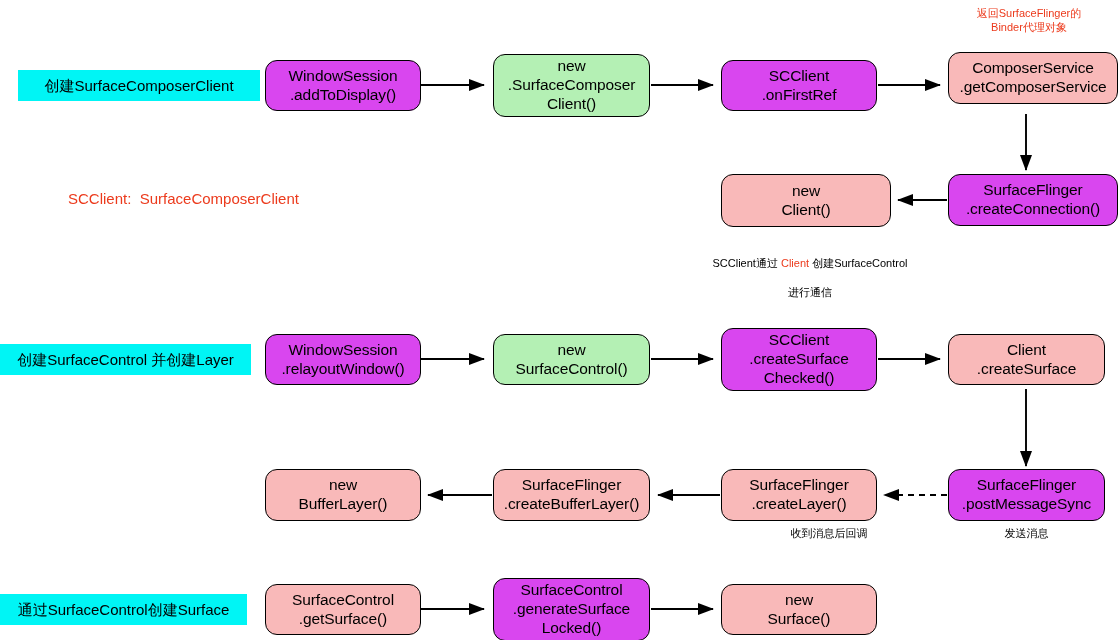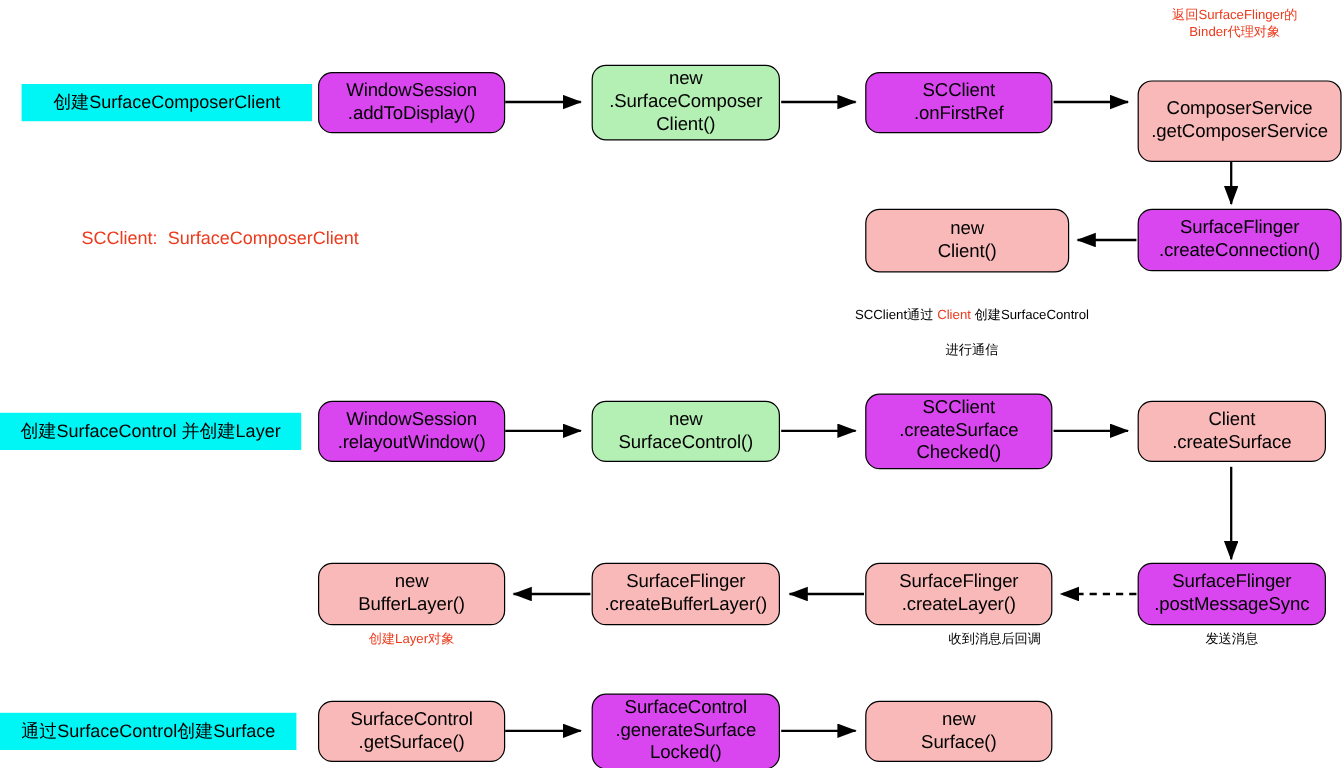--- a/index.html
+++ b/index.html
@@ -137,21 +137,21 @@
     <span>new
 .SurfaceComposer
 Client()</span>
   </div>
 
   <div class="node white" style="left:721px; top:60px; width:156px; height:51px;">
     <span>SCClient
 .onFirstRef</span>
   </div>
 
-  <div class="node pink" style="left:948px; top:67px; width:170px; height:68px;">
+  <div class="node pink" style="left:948px; top:52px; width:170px; height:52px;">
     <span>ComposerService
 .getComposerService</span>
   </div>
 
   <div class="note red" style="left:938px; top:6px; width:182px;">返回SurfaceFlinger的
 Binder代理对象</div>
 
   <div class="node white" style="left:948px; top:174px; width:170px; height:52px;">
     <span>SurfaceFlinger
 .createConnection()</span>
@@ -205,21 +205,20 @@
   <div class="node pink" style="left:493px; top:469px; width:157px; height:52px;">
     <span>SurfaceFlinger
 .createBufferLayer()</span>
   </div>
 
   <div class="node pink" style="left:265px; top:469px; width:156px; height:52px;">
     <span>new
 BufferLayer()</span>
   </div>
 
-  <div class="note red" style="left:265px; top:526px; width:156px;">创建Layer对象</div>
 
   <div class="node pink" style="left:265px; top:584px; width:156px; height:51px;">
     <span>SurfaceControl
 .getSurface()</span>
   </div>
 
   <div class="node white" style="left:493px; top:578px; width:157px; height:63px;">
     <span>SurfaceControl
 .generateSurface
 Locked()</span>

